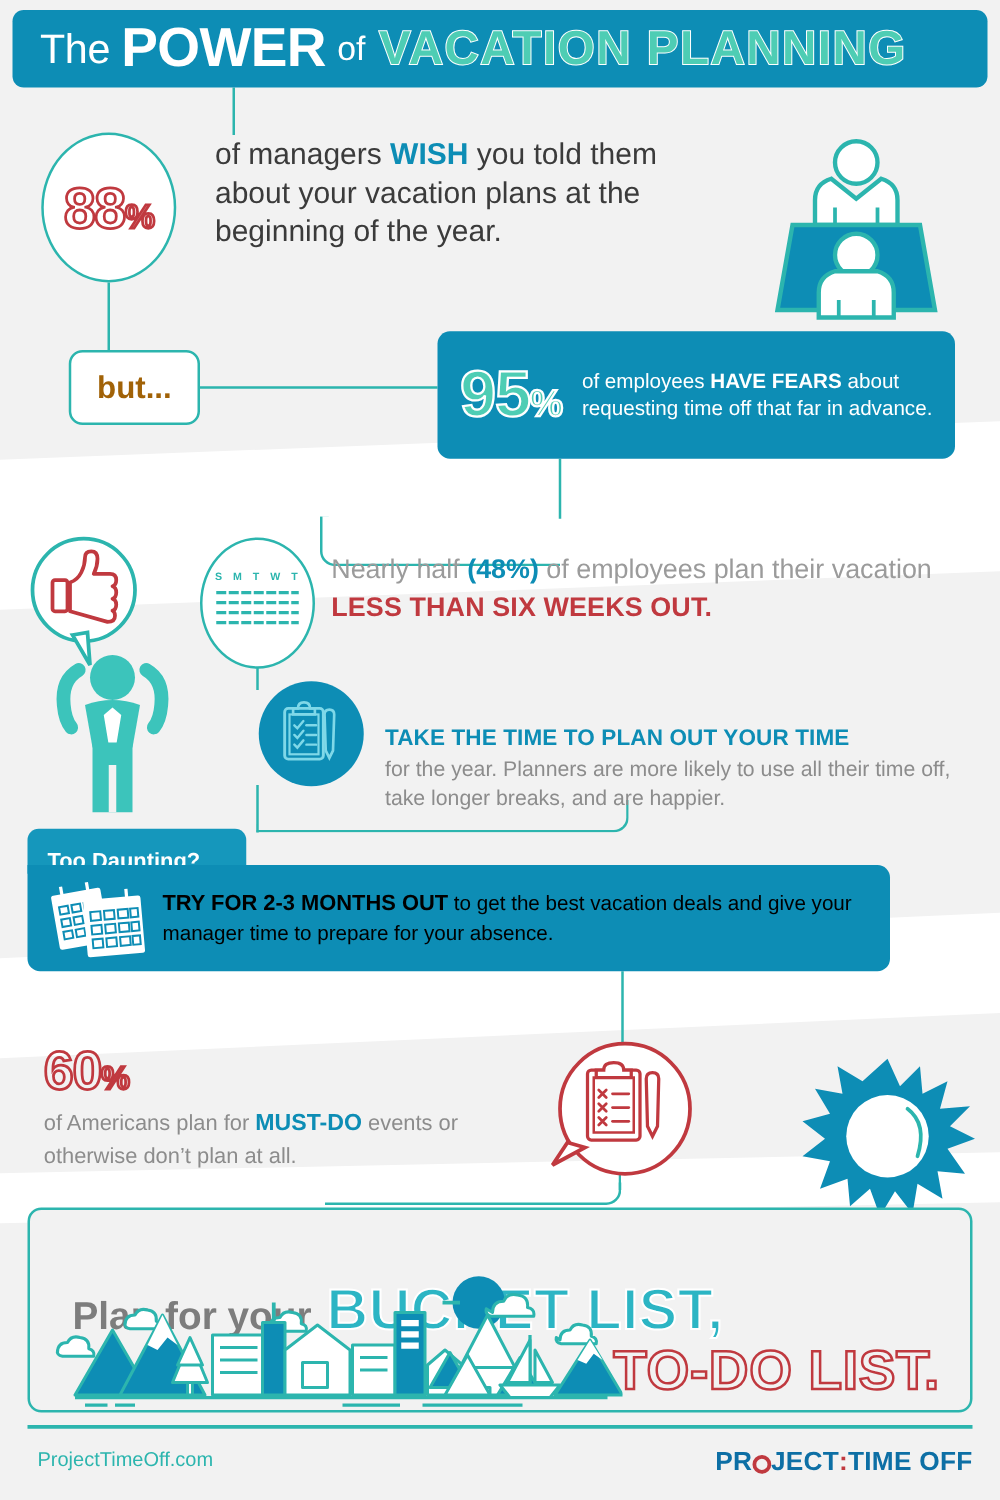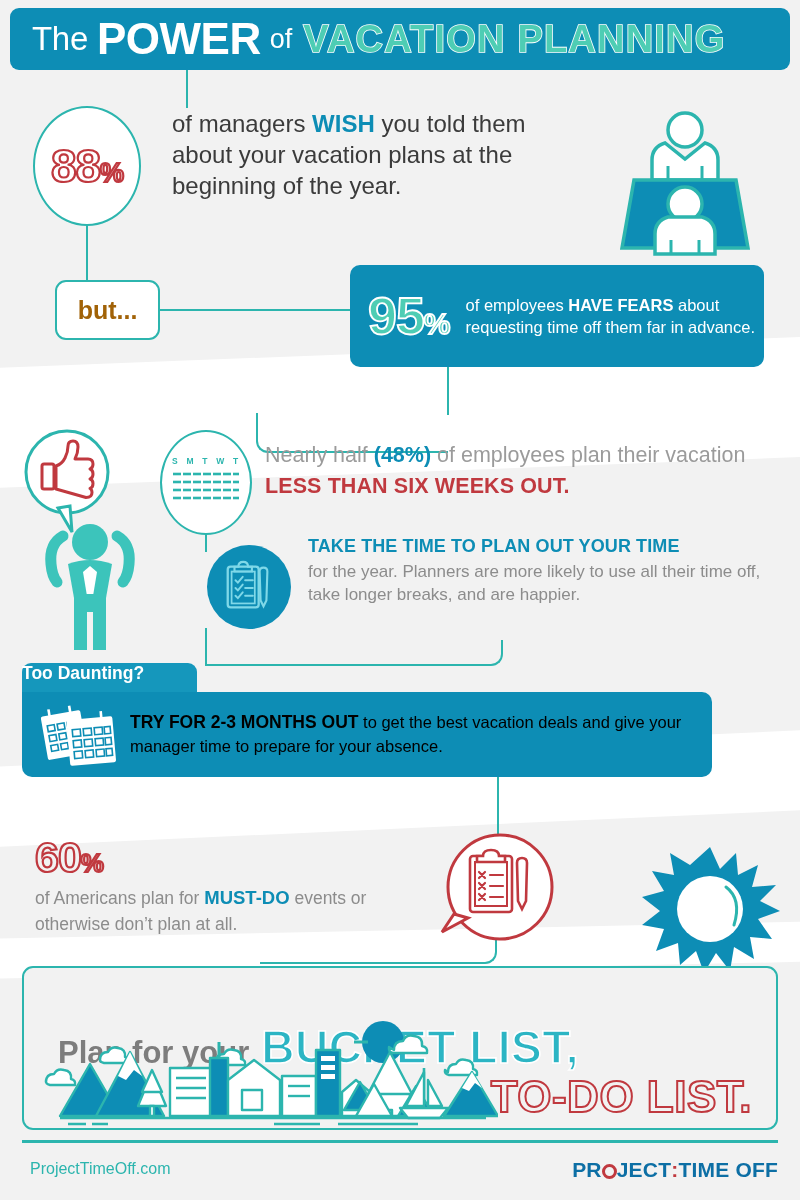--- a/index.html
+++ b/index.html
@@ -109,30 +109,30 @@
   .txt48 .blue { color:#0d8db5; font-weight:bold; }
   .txt48 .red { color:#c0393f; font-weight:bold; letter-spacing:0.1px; }
 
   
   .clipcirc {
     position:absolute; left:207px; top:545px; width:84px; height:84px;
     border-radius:50%; background:#0d8db5; z-index:4;
     display:flex; align-items:center; justify-content:center;
   }
   .txt-take {
-    position:absolute; left:308px; top:536px; width:480px; z-index:4;
+    position:absolute; left:308px; top:580px; width:480px; z-index:4;
   }
   .txt-take .hd { color:#0d8db5; font-size:18px; font-weight:bold; letter-spacing:0.1px; }
   .txt-take .bd { color:#8c8c8c; font-size:17px; line-height:1.38; margin-top:3px; }
 
   
   .tab-daunt {
     position:absolute; left:22px; top:663px; width:175px; height:36px;
     background:#1597bc; border-radius:9px 9px 0 0; z-index:3;
-    display:flex; align-items:flex-start; 
+    display:flex; align-items:flex-end; padding-left:16px;
   }
   .tab-daunt span { color:#ffffff; font-weight:bold; font-size:17.5px; }
   .box-daunt {
     position:absolute; left:22px; top:692px; width:690px; height:85px;
     background:#0d8db5; border-radius:0 10px 10px 10px; z-index:4;
     display:flex; align-items:center; padding-left:14px;
   }
   .cal2 { width:86px; height:70px; flex:0 0 86px; }
   .txt-daunt { margin-left:8px; color:#000000; font-size:16.5px; line-height:1.45; }
   .txt-daunt b { font-weight:bold; font-size:17.5px; }
@@ -235,21 +235,21 @@
       <line x1="99" y1="132" x2="99" y2="146" stroke="#2cb5ae" stroke-width="3"></line>
     </svg>
   </div>
 
   <div class="butbox">
     <span>but...</span>
   </div>
 
   <div class="box95">
     <span class="n95"><span>95</span><span class="sm">%</span></span>
-    <span class="txt95"><span>of employees </span><b>HAVE FEARS</b><span> about requesting time off them far in advance.</span></span>
+    <span class="txt95"><span>of employees </span><b>HAVE FEARS</b><span> about requesting time off that far in advance.</span></span>
   </div>
 
   <div class="bubble-up">
     <svg viewBox="0 0 95 108" width="95" height="108">
       <circle cx="47" cy="44" r="41" fill="#ffffff" stroke="#2cb5ae" stroke-width="3"></circle>
       <path d="M38 80 L50 78 L52 104 Z" fill="#ffffff" stroke="#2cb5ae" stroke-width="3"></path>
       <rect x="22" y="36" width="12" height="25" rx="2" fill="#ffffff" stroke="#c0393f" stroke-width="3"></rect>
       <path d="M36 61 V38 q6-2 9-8 q3-6 3-12 q0-5 5-5 q5 0 5 6 q0 6-3 12 h13 q5 0 5 5 q0 4-3 5 q3 1 3 5 q0 4-3 5 q3 1 3 4.5 q0 4-3 5 q2 1 2 4 q0 5-6 5 Z" fill="#ffffff" stroke="#c0393f" stroke-width="3" stroke-linejoin="round"></path>
     </svg>
   </div>

